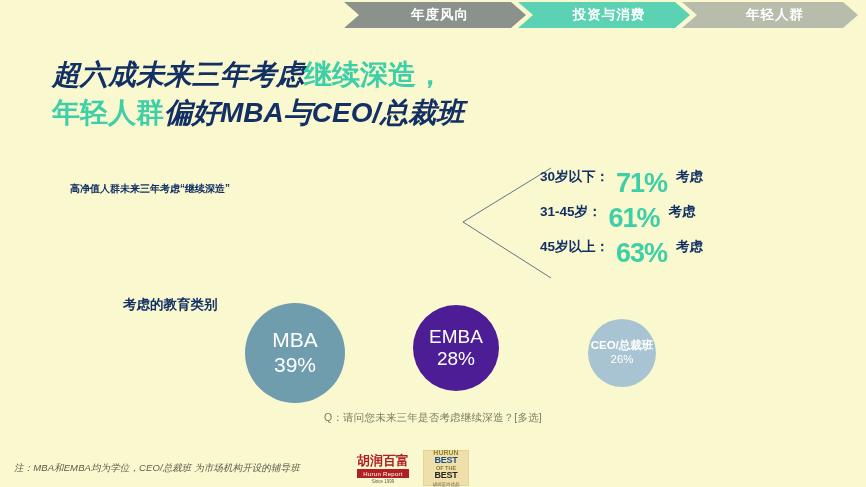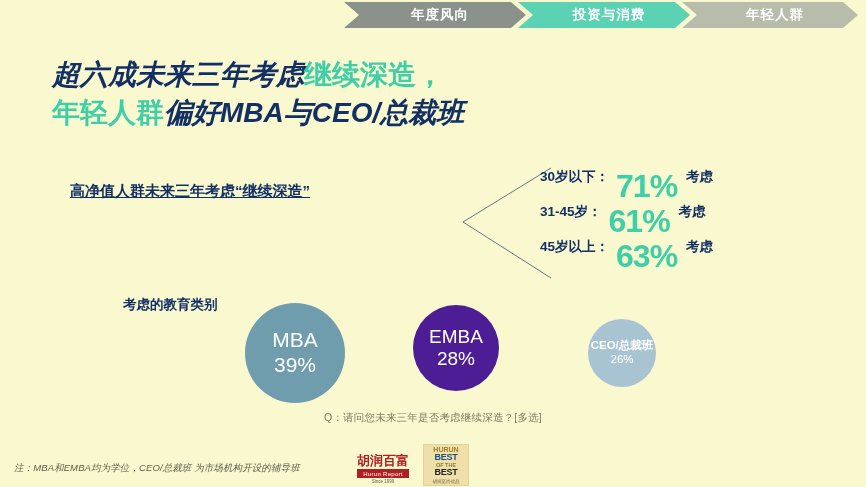--- a/index.html
+++ b/index.html
@@ -73,27 +73,26 @@
     align-items: flex-end;
   }
   .big-stat-num {
     font-size: 62px;
     font-weight: bold;
     color: #3ecfa8;
     line-height: 0.95;
     letter-spacing: -2px;
   }
   .big-stat-desc {
-    font-size: 15px;
+    font-size: 10px;
     font-weight: bold;
     color: #123064;
     padding-bottom: 5px;
     padding-left: 2px;
     white-space: nowrap;
-    text-decoration: underline;
   }
 
   
   .bracket {
     position: absolute;
     left: 455px;
     top: 160px;
     width: 100px;
     height: 125px;
   }
@@ -111,21 +110,21 @@
     height: 35px;
     white-space: nowrap;
   }
   .age-label {
     font-size: 13.5px;
     font-weight: bold;
     color: #123064;
     margin-right: 7px;
   }
   .age-pct {
-    font-size: 32px;
+    font-size: 27px;
     font-weight: bold;
     color: #3ecfa8;
     letter-spacing: -1px;
   }
   .age-suffix {
     font-size: 13.5px;
     font-weight: bold;
     color: #123064;
     margin-left: 9px;
   }
@@ -235,21 +234,21 @@
     background: #b02022;
     color: #fff; font-size: 6px;
     display: flex; align-items: center; justify-content: center;
     letter-spacing: 0.3px;
   }
   .logo-hurun-sub {
     font-size: 4.5px; color: #6a5a4a; margin-top: 1px;
   }
 
   .logo-best {
-    width: 46px; height: 42px;
+    width: 46px; height: 36px;
     background: #efdfa8;
     display: flex; flex-direction: column;
     align-items: center; justify-content: center;
     border: 1px solid #e2d294;
   }
   .logo-best-top { font-size: 7px; font-weight: bold; color: #9a8230; line-height: 1; }
   .logo-best-1   { font-size: 9px; font-weight: bold; color: #1a4f8a; line-height: 1; letter-spacing: -0.3px;}
   .logo-best-2   { font-size: 5.5px; font-weight: bold; color: #8a7a3a; line-height: 1.1; }
   .logo-best-3   { font-size: 9px; font-weight: bold; color: #222; line-height: 1; letter-spacing: -0.3px;}
   .logo-best-cn  { font-size: 4.5px; color: #6a5a3a; margin-top: 2px; }

